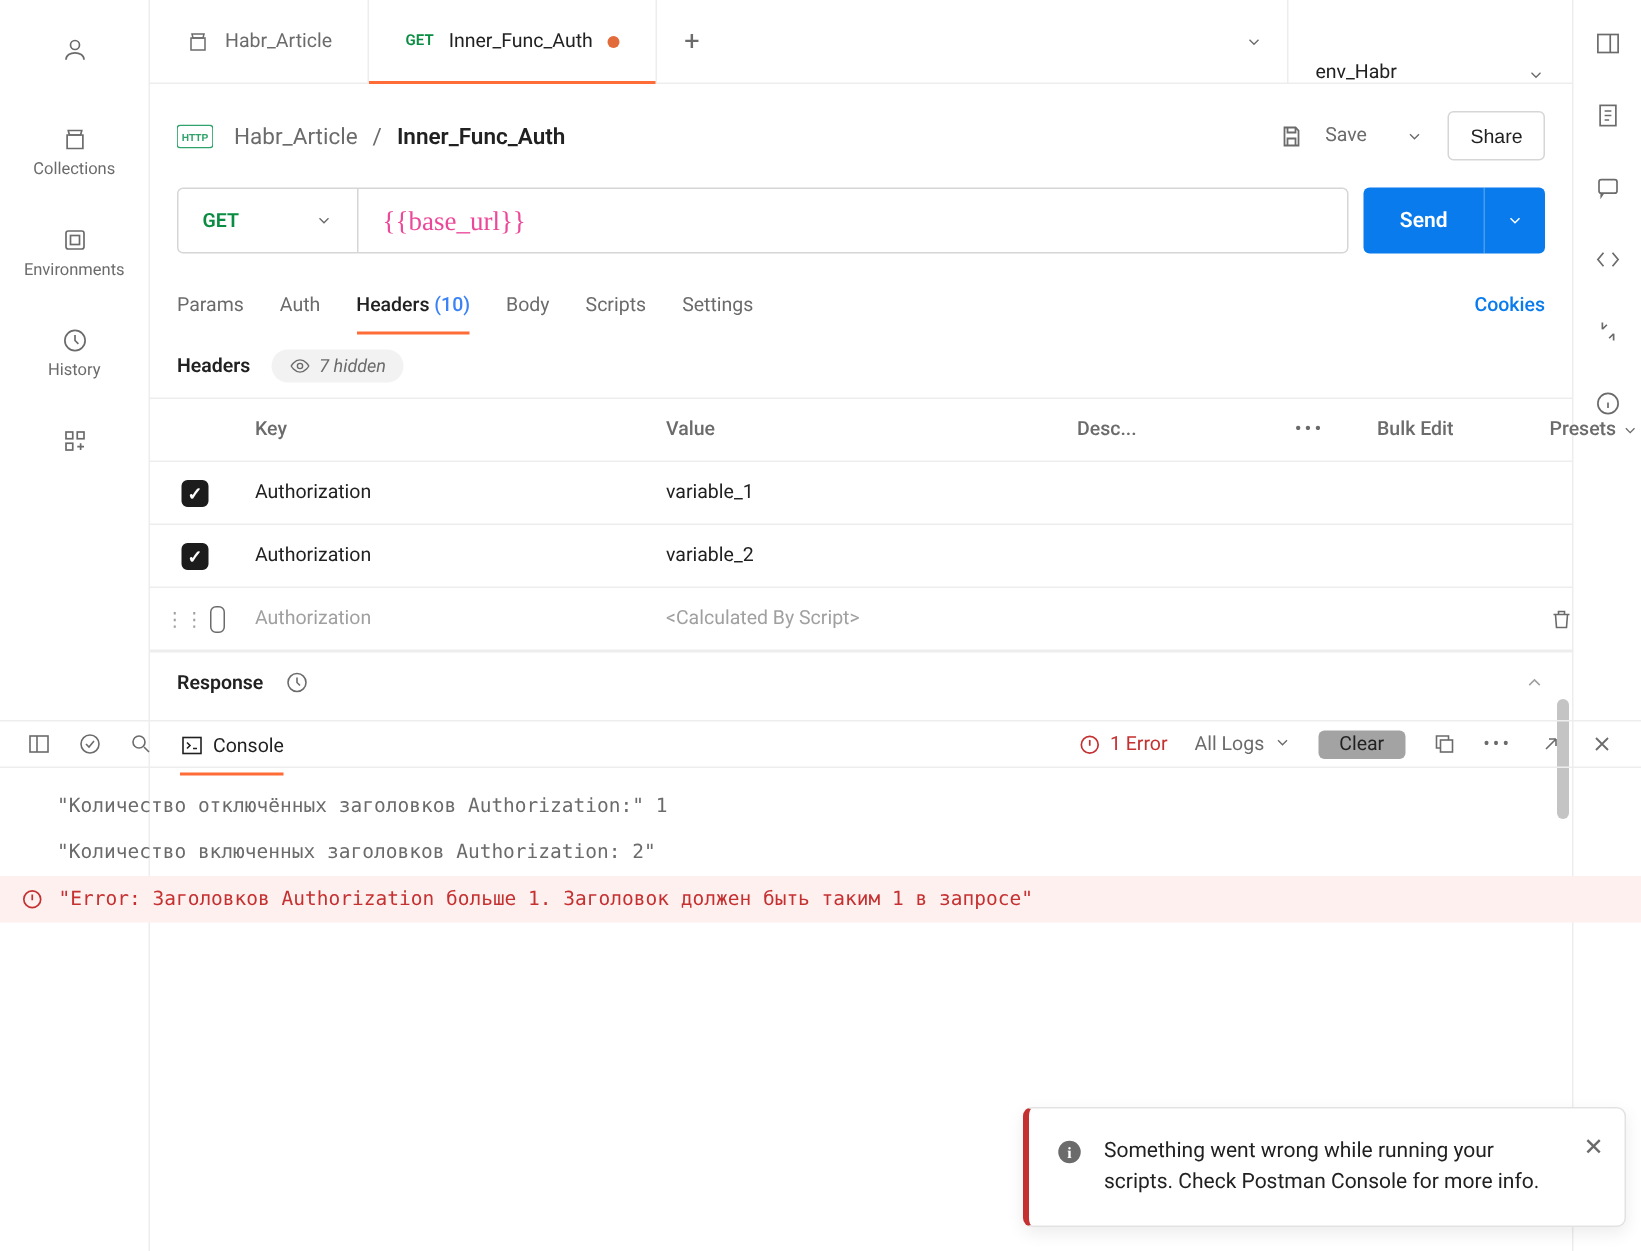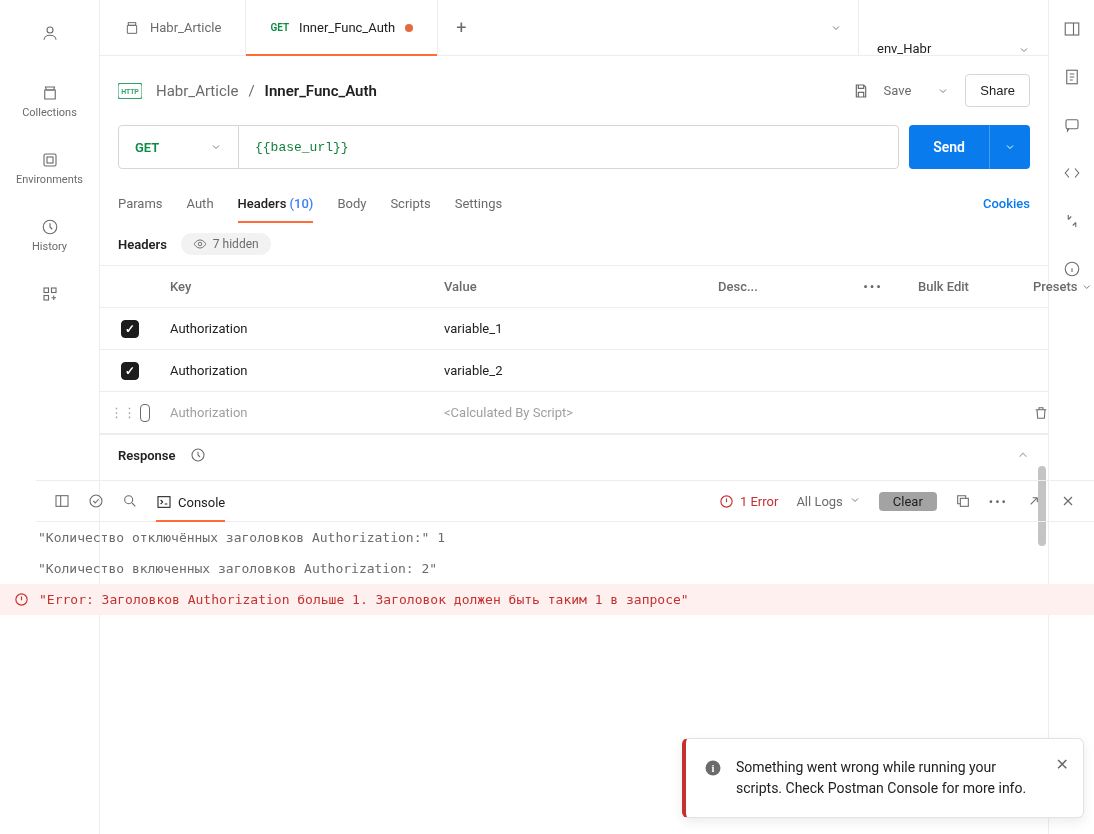--- a/index.html
+++ b/index.html
@@ -36,36 +36,36 @@
 .breadcrumb .bc-sep { color: #6b6b6b; }
 .breadcrumb .bc-current { font-weight: 600; color: #212121; }
 .save-block { display: flex; align-items: center; gap: 8px; }
 .save-btn { display: flex; align-items: center; gap: 14px; color: #6b6b6b; cursor: pointer; padding: 6px 10px; }
 .save-chevron { padding: 0 8px; color: #6b6b6b; cursor: pointer; }
 .share-btn { padding: 8px 14px; border: 1px solid #d6d6d6; border-radius: 4px; cursor: pointer; background: #fff; color: #212121; font-size: 13px; }
 
 .url-row { display: flex; padding: 0 18px 14px 18px; gap: 10px; }
 .url-box { flex: 1; display: flex; border: 1px solid #d6d6d6; border-radius: 4px; height: 44px; }
 .method-select { display: flex; align-items: center; justify-content: space-between; width: 120px; padding: 0 16px; border-right: 1px solid #d6d6d6; color: #0a8c42; font-weight: 600; cursor: pointer; }
-.url-input { flex: 1; padding: 0 16px; display: flex; align-items: center; color: #15803d; font-family: Liberation Mono, monospace; font-size: 13px; }
+.url-input { flex: 1; padding: 0 16px; display: flex; align-items: center; color: #ec4899; font-family: Liberation Serif, serif; font-size: 18px; }
 .send-btn { display: flex; align-items: center; background: #097bed; color: #fff; border-radius: 4px; overflow: hidden; }
 .send-main { padding: 0 24px; font-weight: 600; font-size: 14px; cursor: pointer; height: 44px; display: flex; align-items: center; border-right: 1px solid rgba(255,255,255,0.25); }
 .send-drop { padding: 0 14px; cursor: pointer; height: 44px; display: flex; align-items: center; }
 
 .req-tabs { display: flex; align-items: center; padding: 0 18px; gap: 24px; height: 40px; color: #6b6b6b; position: relative; }
 .req-tabs .rtab { cursor: pointer; position: relative; height: 40px; display: flex; align-items: center; }
 .req-tabs .rtab.active { color: #212121; font-weight: 500; }
 .req-tabs .rtab.active::after { content: ''; position: absolute; bottom: 0; left: 0; right: 0; height: 2px; background: #ff6c37; }
 .req-tabs .count { color: #3b82f6; }
 .req-tabs .spacer { flex: 1; }
 .req-tabs .cookies-link { color: #097bed; font-weight: 500; cursor: pointer; }
 
 .headers-sub { display: flex; align-items: center; padding: 10px 18px; gap: 14px; }
 .headers-sub .title { font-weight: 600; color: #212121; }
-.hidden-pill { display: flex; align-items: center; gap: 6px; background: #f2f2f2; border-radius: 14px; padding: 4px 12px; font-size: 12px; color: #6b6b6b; cursor: pointer; }
+.hidden-pill { display: flex; align-items: center; gap: 6px; background: #f2f2f2; border-radius: 14px; padding: 4px 12px; font-size: 12px; color: #6b6b6b; cursor: pointer; font-style: italic; }
 
 .headers-table { border-top: 1px solid #ededed; position: relative; }
 .table-row { display: grid; grid-template-columns: 60px 274px 274px 130px 70px 115px 80px; height: 42px; align-items: center; border-bottom: 1px solid #ededed; }
 .table-row.header-row { color: #6b6b6b; font-weight: 500; }
 .table-row > div { padding: 0 10px; white-space: nowrap; overflow: hidden; text-overflow: ellipsis; }
 .cell-check { display: flex; justify-content: center; align-items: center; gap: 4px; }
 .checkbox { width: 18px; height: 18px; border: 1.5px solid #6b6b6b; border-radius: 4px; cursor: pointer; display: flex; align-items: center; justify-content: center; }
 .checkbox.checked { background: #1c1c1c; border-color: #1c1c1c; }
 .checkbox.checked::after { content: '✓'; color: #fff; font-size: 12px; font-weight: bold; }
 .cell-ph { color: #a0a0a0; }
@@ -76,21 +76,21 @@
 .presets { cursor: pointer; color: #6b6b6b; display: flex; align-items: center; gap: 4px; }
 .scroll-thumb { position: absolute; right: 2px; top: 200px; width: 8px; height: 80px; background: #c4c4c4; border-radius: 4px; }
 
 .response-row { display: flex; align-items: center; padding: 12px 18px; gap: 14px; border-top: 1px solid #ededed;}
 .response-row .title { font-weight: 600; }
 .response-row .history-icon { color: #6b6b6b; }
 .response-row .spacer { flex: 1; }
 .response-row .collapse { color: #a0a0a0; cursor: pointer; }
 
 
-.console-bar { position: absolute; left: 0; right: 0; top: 480px; height: 42px; border-top: 1px solid #ededed; border-bottom: 1px solid #ededed; display: flex; align-items: center; padding: 0 18px; gap: 18px; margin-left: 36px; }
+.console-bar { position: absolute; left: 0; right: 0; top: 480px; height: 32px; border-top: 1px solid #ededed; border-bottom: 1px solid #ededed; display: flex; align-items: center; padding: 0 18px; gap: 18px; }
 .console-bar .cicon { color: #6b6b6b; cursor: pointer; }
 .console-tab { display: flex; align-items: center; gap: 6px; color: #212121; position: relative; height: 42px; padding-top:2px;}
 .console-tab::after { content: ''; position: absolute; bottom: 0; left: 0; right: 0; height: 2px; background: #ff6c37; }
 .console-bar .spacer { flex: 1; }
 .error-badge { display: flex; align-items: center; gap: 6px; color: #c53030; font-size: 13px; }
 .all-logs { display: flex; align-items: flex-start; gap: 6px; color: #6b6b6b; cursor: pointer; }
 .clear-btn { padding: 2px 14px; background: #a3a3a3; border-radius: 4px; cursor: pointer; color: #212121; }
 .console-body { position: absolute; left: 0; right: 0; top: 522px; bottom: 0; font-family: Menlo, Consolas, monospace; font-size: 13px; }
 .log-line { padding: 8px 38px; color: #6b6b6b; }
 .log-line.error { background: #fdf0ef; color: #c53030; display: flex; align-items: center; gap: 10px; padding-left: 14px; }

